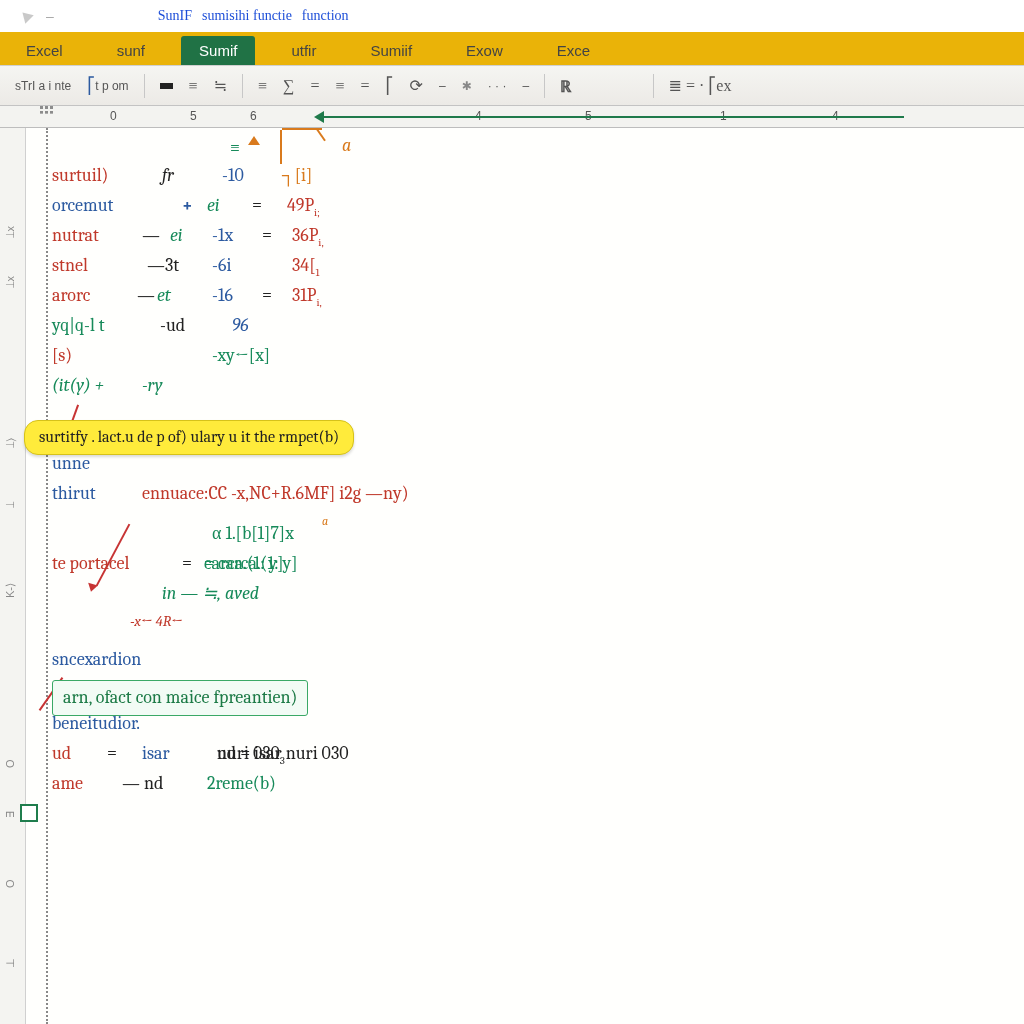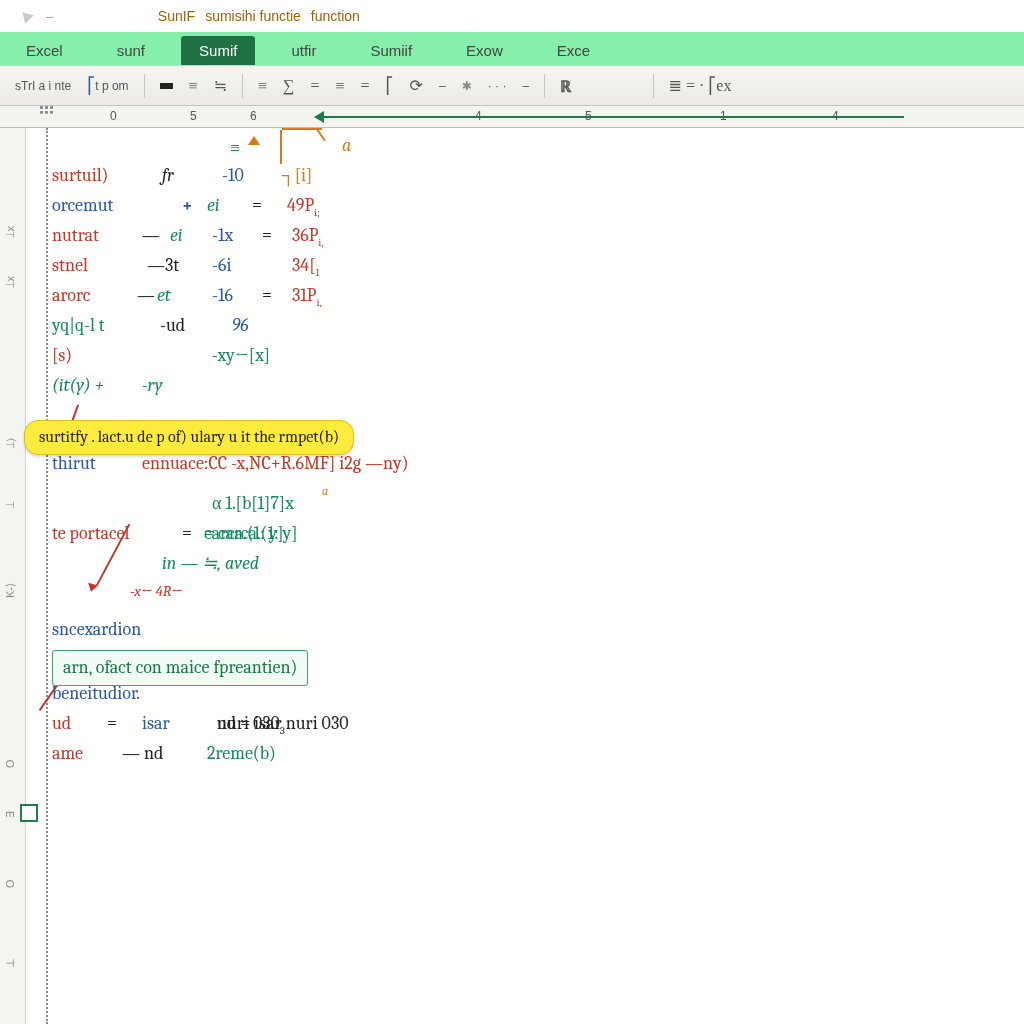--- a/index.html
+++ b/index.html
@@ -23,29 +23,29 @@
 }
 .titlebar .doc-icon {
   width: 0; height: 0;
   border-left: 6px solid transparent;
   border-right: 6px solid transparent;
   border-bottom: 10px solid #777;
   transform: rotate(-45deg);
   opacity: .4;
 }
 .titlebar .sep { color: #aaa; margin: 0 4px; }
-.titlebar .title-text { color: #a16207; }
+.titlebar .title-text { color: #1d4ed8; font-family: Liberation Serif, serif; }
 
 .tablist {
   height: 34px;
   display: flex;
   align-items: flex-end;
   gap: 18px;
   padding-left: 8px;
-  background: #86efac;
+  background: #eab308;
   border-bottom: 1px solid #d0d0d0;
   font-size: 15px;
 }
 .tab {
   padding: 6px 18px 6px;
   color: #444;
   cursor: pointer;
 }
 .tab.active {
   background: #207245;
@@ -351,20 +351,23 @@
 
     <div class="row" style="margin-top:18px">
       <span class="hl black" style="margin-left:-28px">surtitfy . lact.u de p of) ulary u it the rmpet(b)</span>
     </div>
 
 
     <div class="red-arrow-diag" style="left:60px;top:388px;height:70px;transform:rotate(28deg)"></div>
     <div class="red-arrow-head" style="left:35px;top:452px;transform:rotate(15deg)"></div>
 
     <div class="row">
+      <span class="blue">unne</span>
+    </div>
+    <div class="row">
       <span class="blue">thirut</span>
       <span class="red" style="position:absolute;left:90px">ennuace:CC -x,NC+R.6MF] i2g —ny)</span>
     </div>
     <div class="row" style="margin-top:10px">
       <span class="teal" style="position:absolute;left:160px">α 1.[b[1]7]x</span>
       <span class="orange ital" style="position:absolute;left:270px;top:-8px;font-size:12px">a</span>
     </div>
 
     <div class="red-arrow-diag" style="left:-2px;top:542px;height:40px;transform:rotate(35deg)"></div>
 

